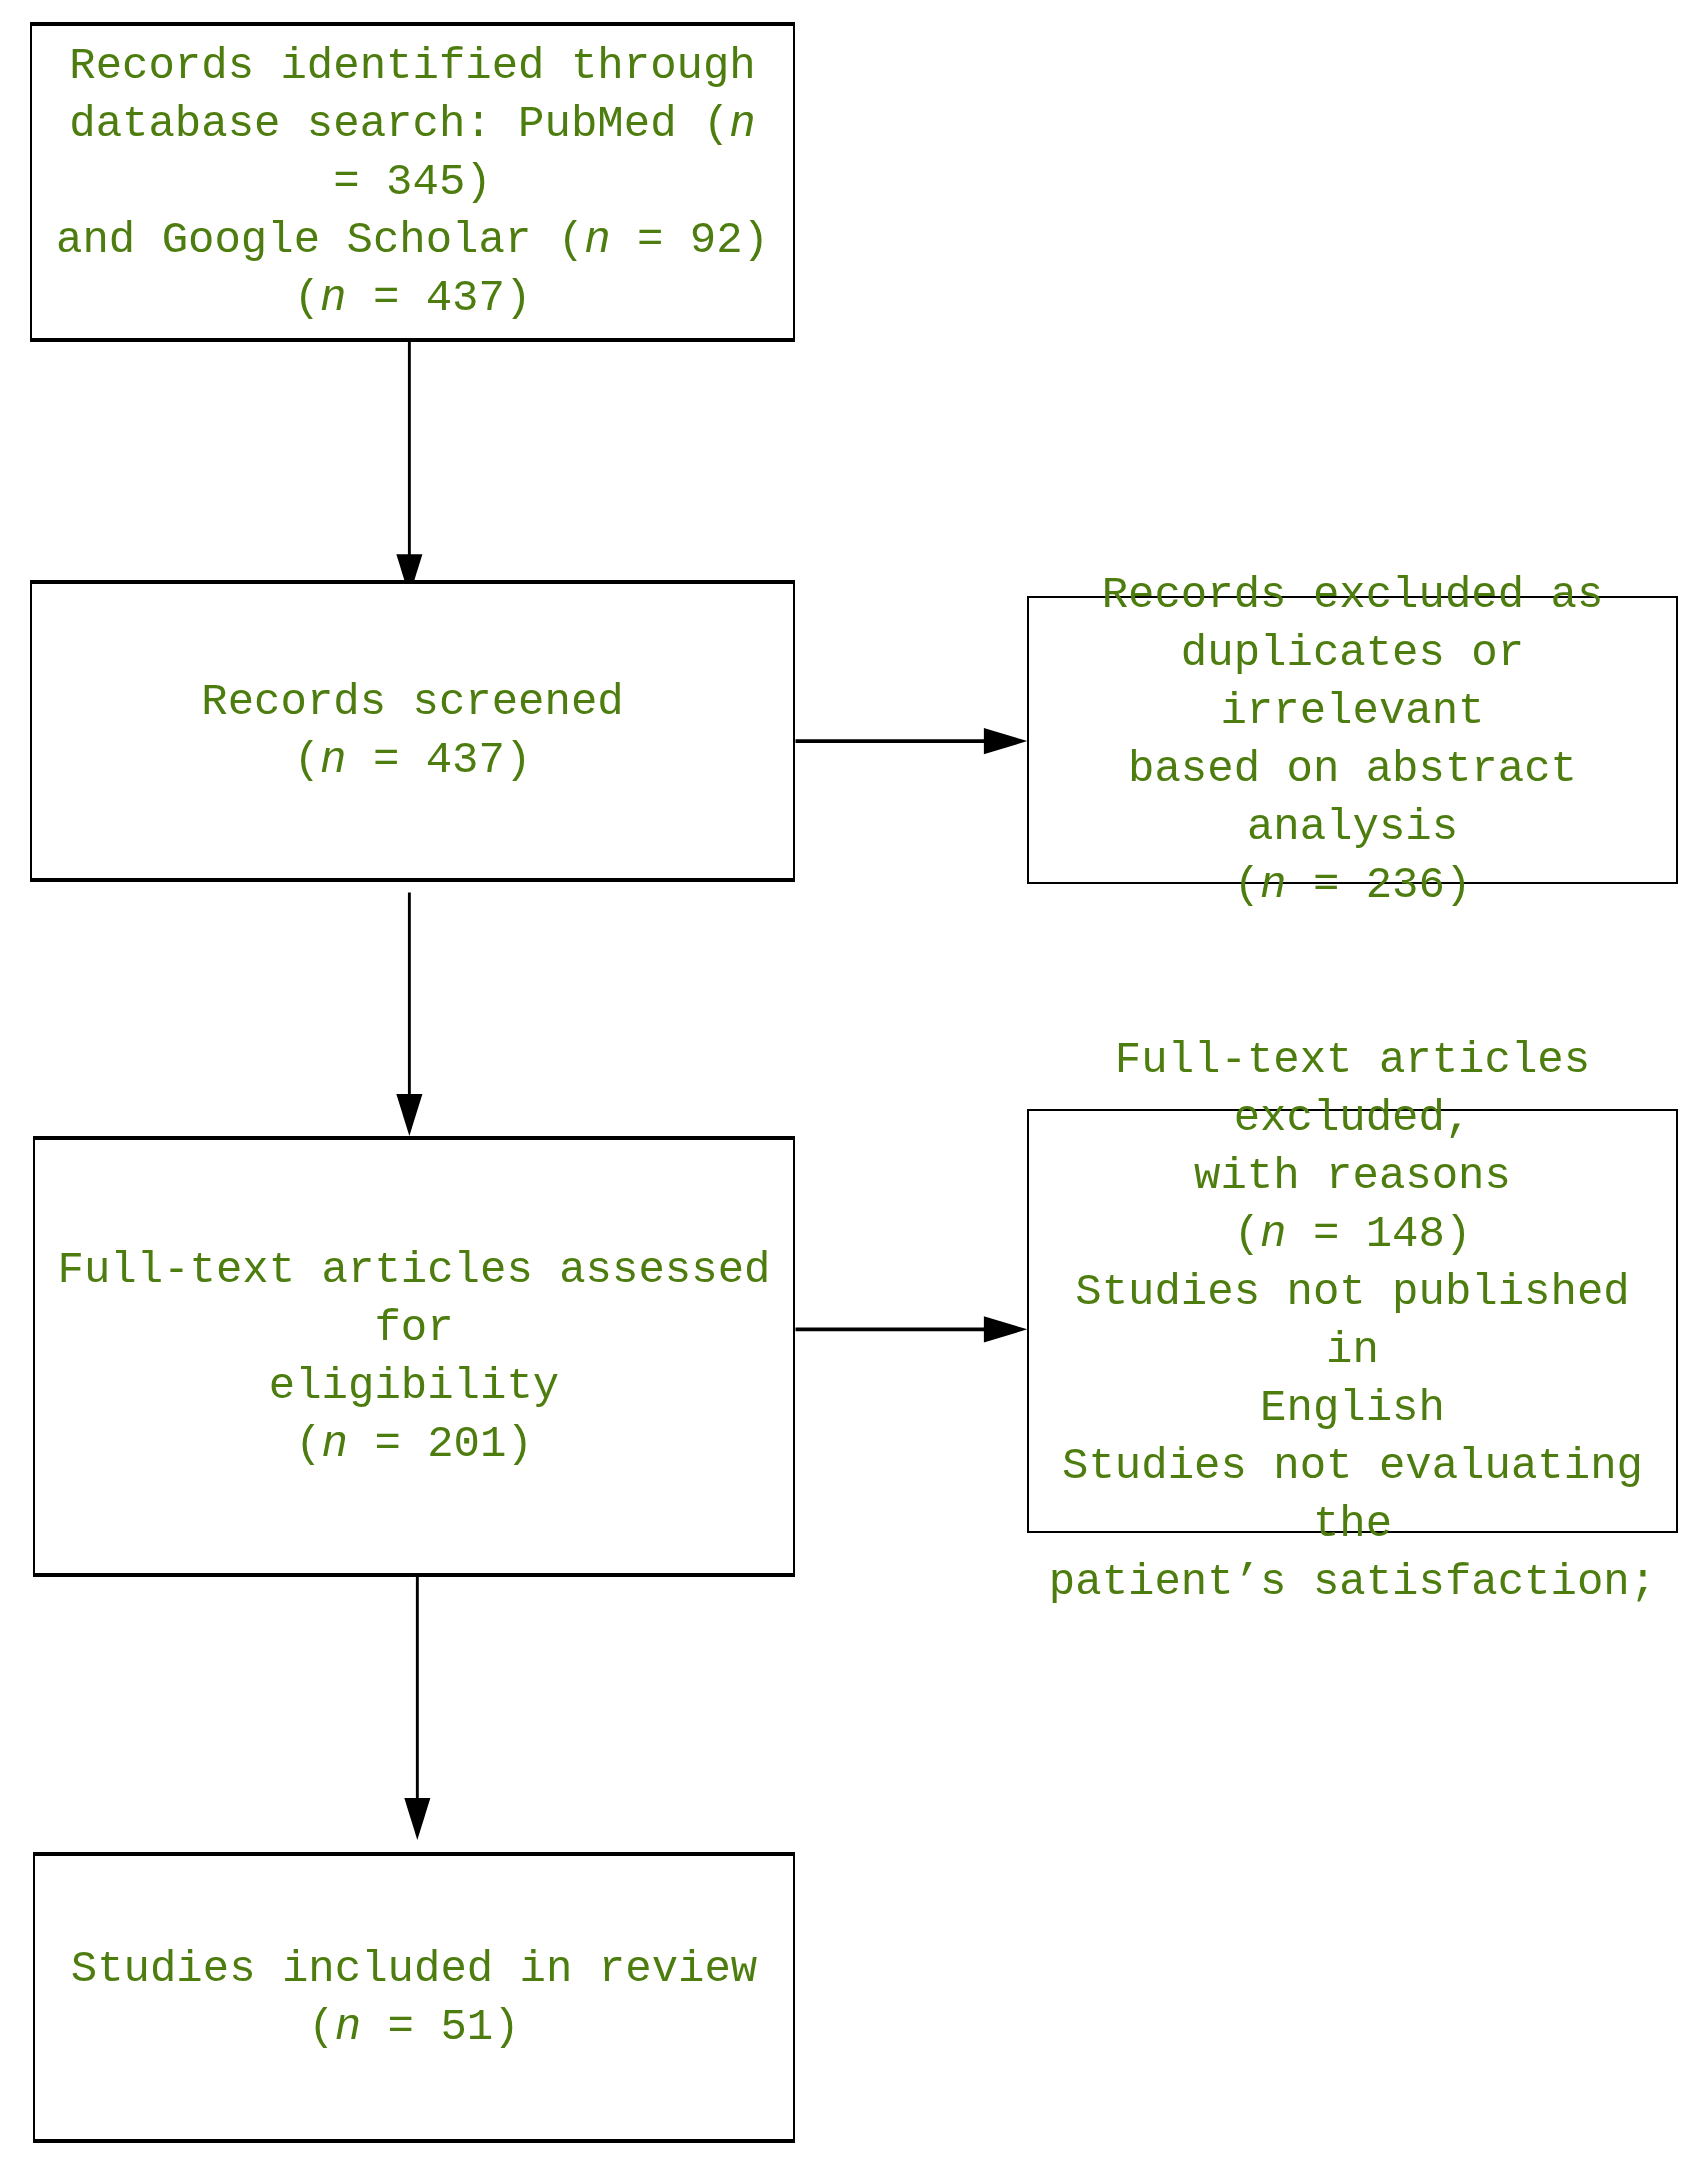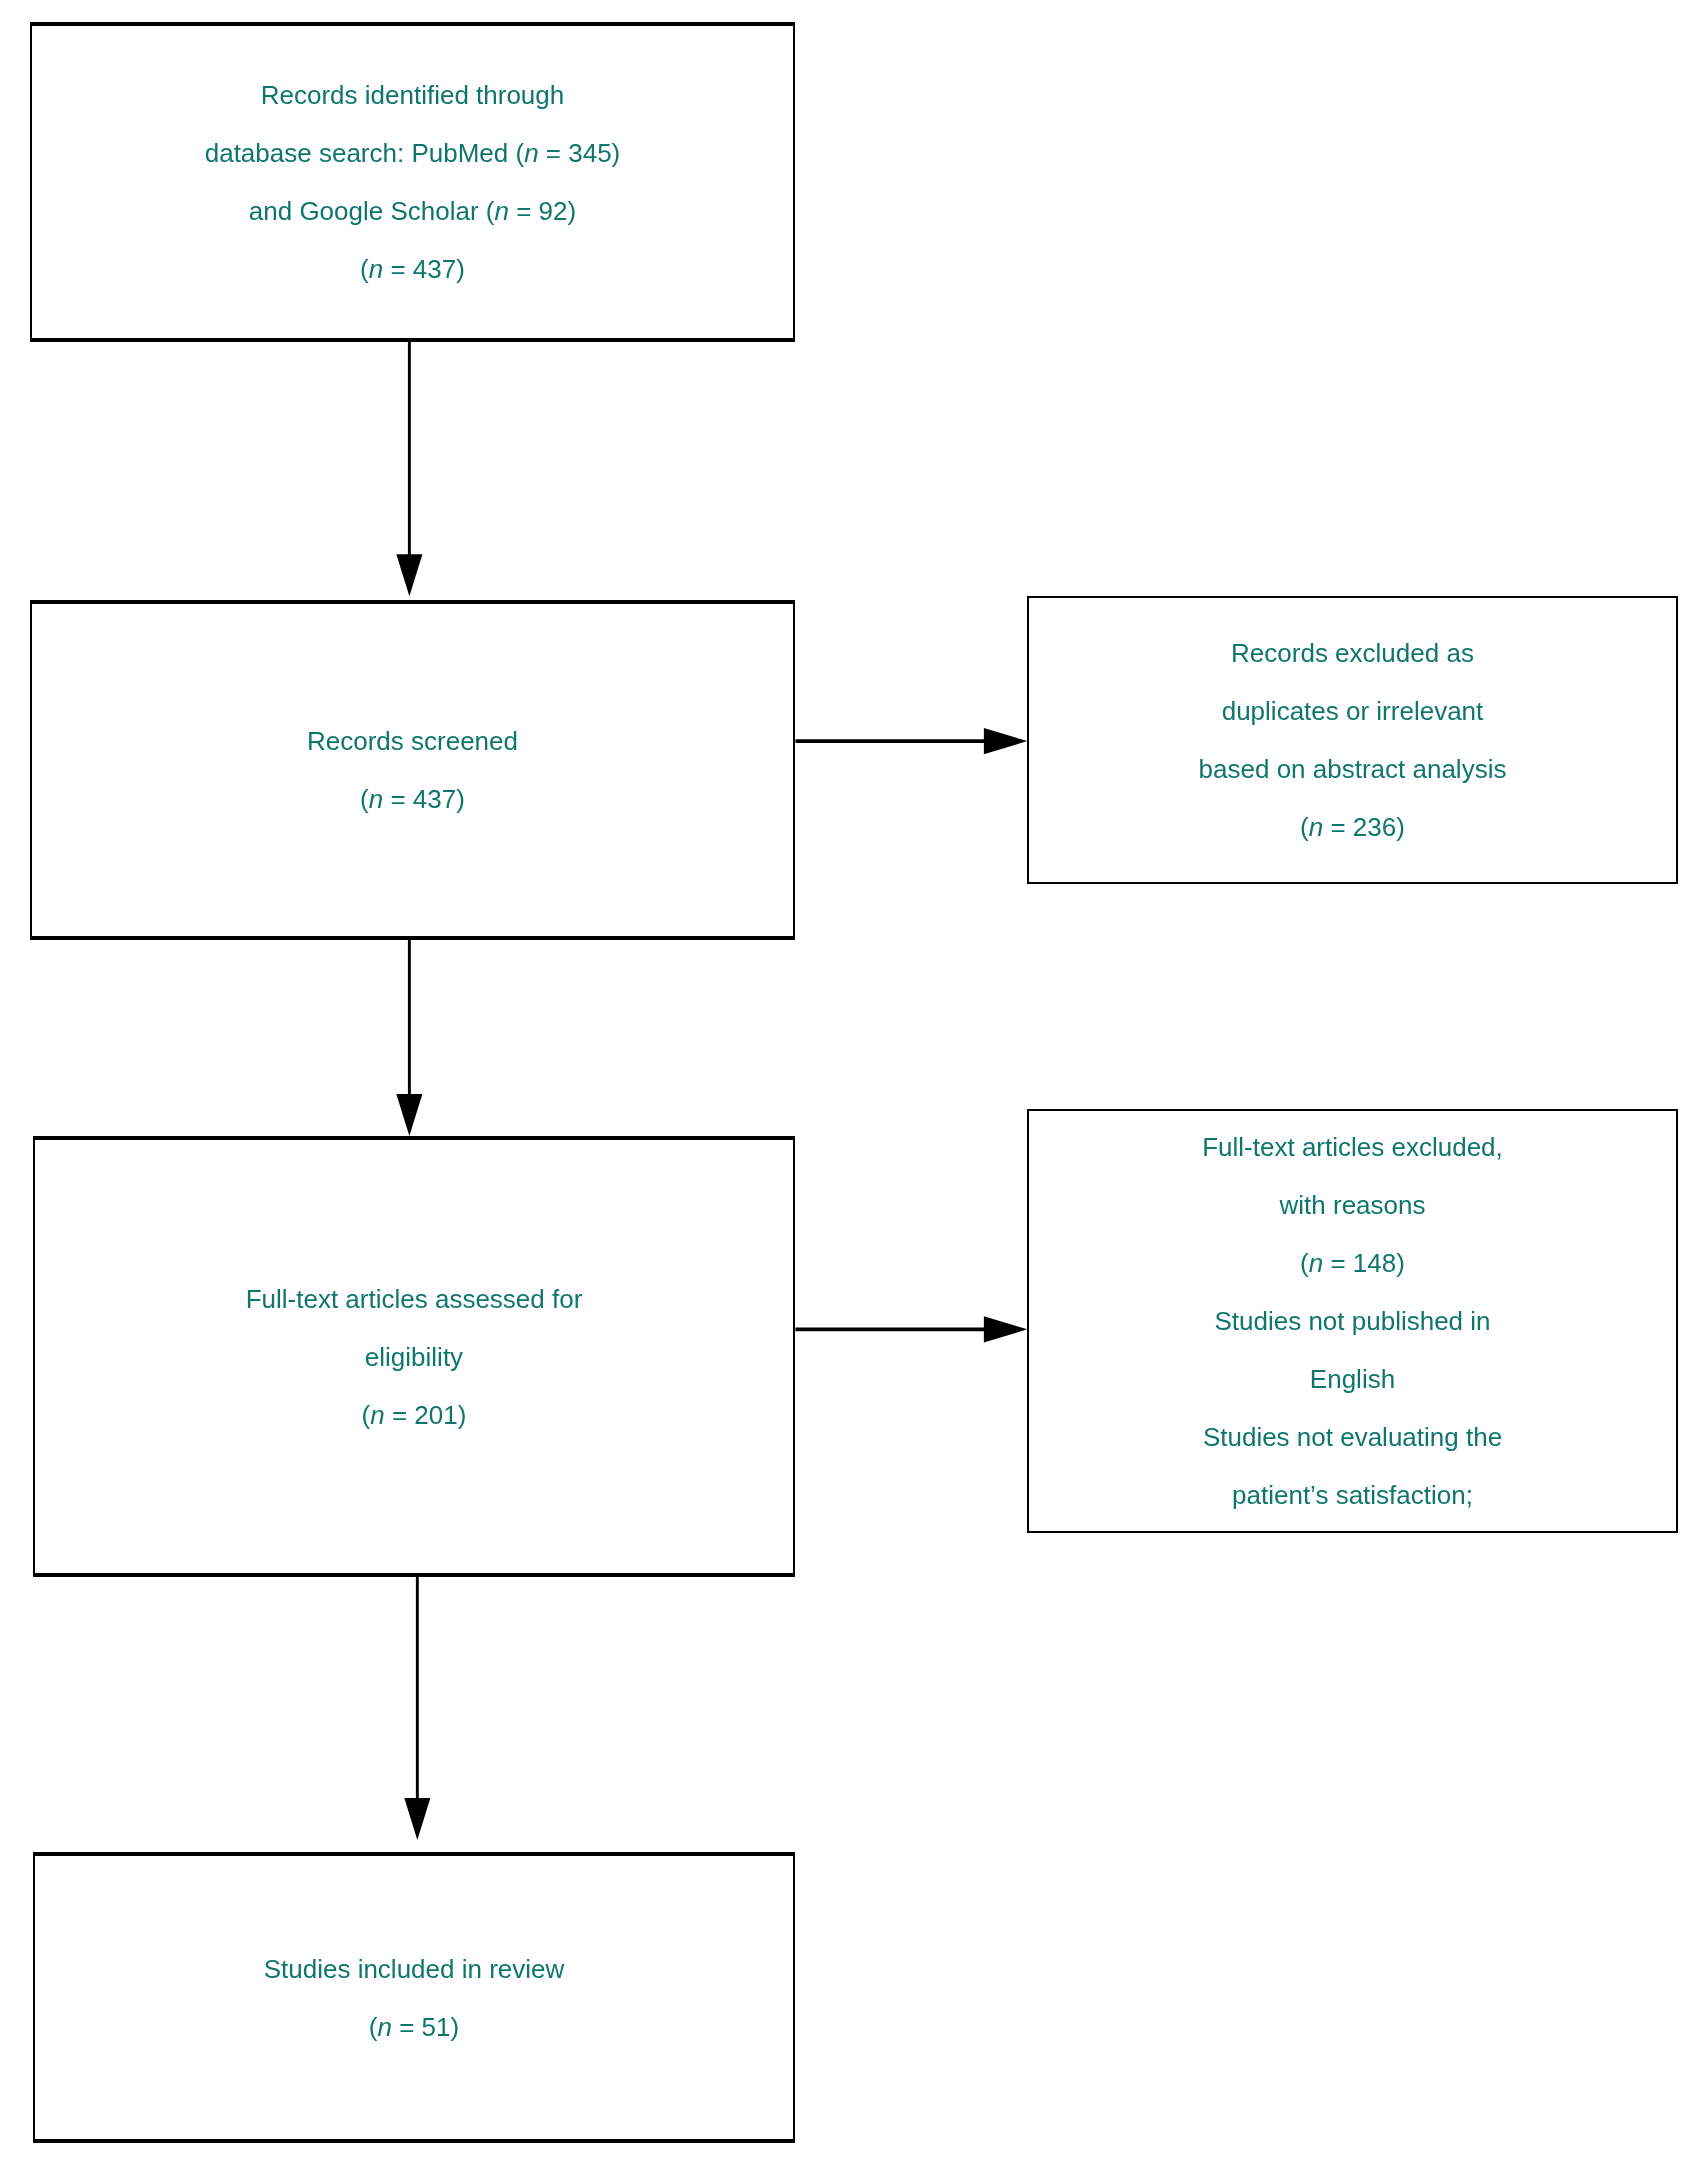--- a/index.html
+++ b/index.html
@@ -32,30 +32,31 @@
     justify-content: center;
     text-align: center;
   }
   .box.h-thick {
     border-top-width: 4.3px;
     border-bottom-width: 4.3px;
   }
   .box p {
     margin: 0;
     padding: 0 14.5px;
-    font-size: 26px;
+    font-size: 44px;
     line-height: 58px;
-    color: #0f766e;
+    color: #4d7c0f;
+    font-family: Liberation Mono, monospace;
   }
   .box p i {
     font-style: italic;
   }
   
   .box-identification { left: 30px;   top: 22px;   width: 765px; height: 320px; }
-  .box-screening      { left: 30px;   top: 600px;  width: 765px; height: 340px; }
+  .box-screening      { left: 30px;   top: 580px;  width: 765px; height: 302px; }
   .box-eligibility    { left: 33px;   top: 1136px; width: 762px; height: 441px; }
   .box-included       { left: 33px;   top: 1840px; width: 762px; height: 291px; margin-top: 12px; }
   
   .box-screening-excluded   { left: 1027px; top: 596px;  width: 651px; height: 288px; }
   .box-eligibility-excluded { left: 1027px; top: 1109px; width: 651px; height: 424px; }
 </style>
 </head>
 <body>
 
 <div class="canvas">

